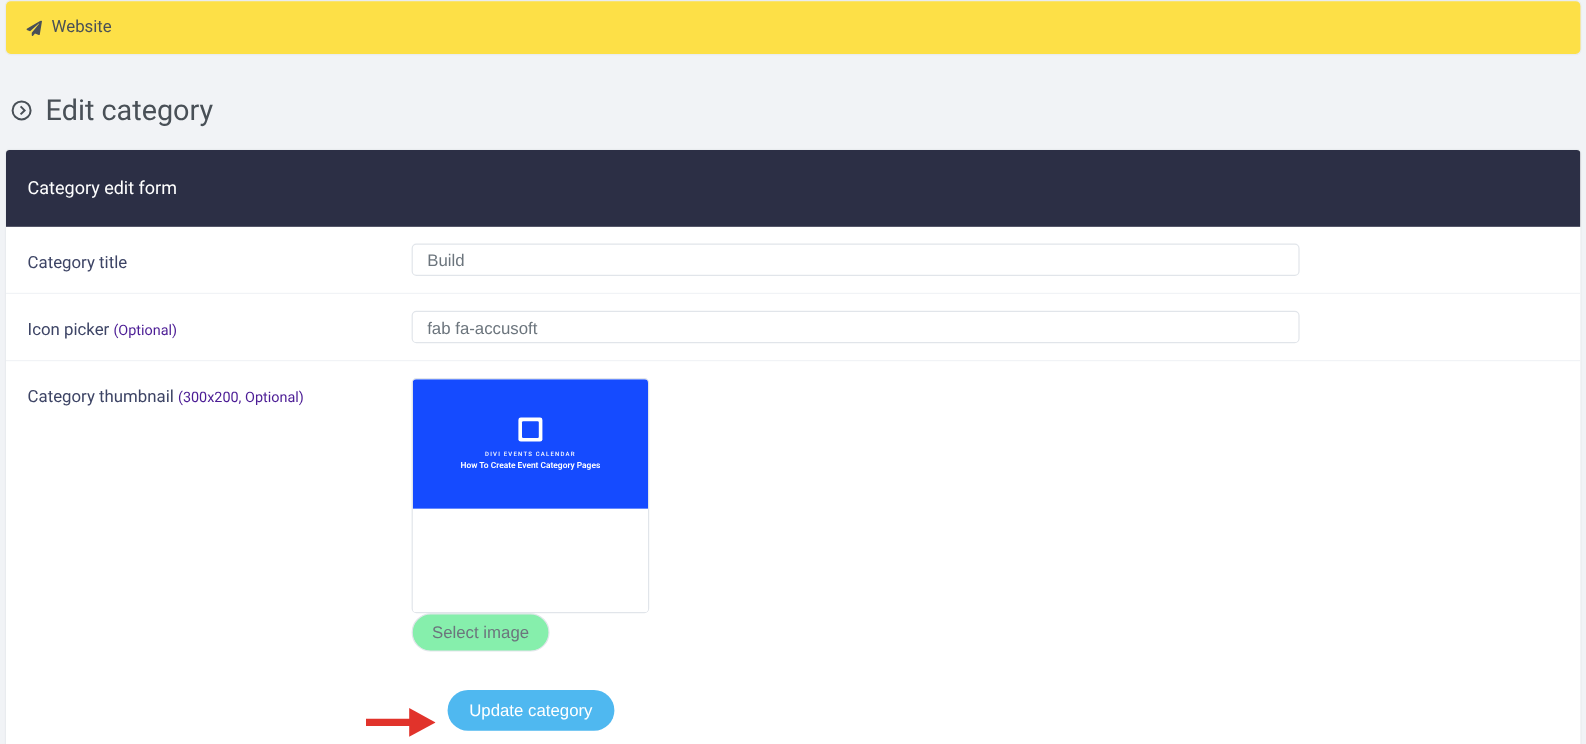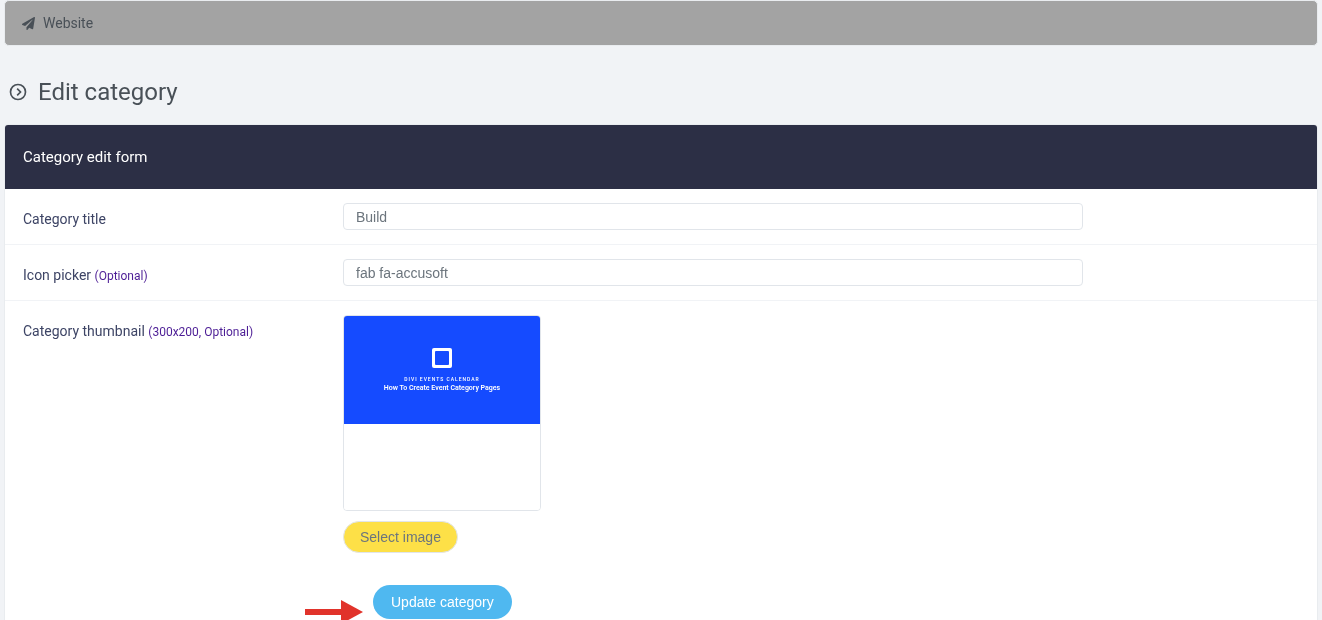--- a/index.html
+++ b/index.html
@@ -5,21 +5,21 @@
   * { box-sizing: border-box; margin: 0; padding: 0; }
   body {
     font-family: -apple-system, BlinkMacSystemFont, "Segoe UI", Roboto, "Helvetica Neue", Arial, sans-serif;
     background: #f1f3f6;
     color: #6c757d;
     font-size: 14px;
     width: 1322px;
     height: 620px;
   }
   .breadcrumb-bar {
-    background: #a3a3a3;
+    background: #fde047;
     border: 1px solid #e9ecef;
     border-radius: 5px;
     margin: 0 4px 0 4px;
     padding: 14px 16px;
     display: flex;
     align-items: center;
     gap: 8px;
     text-align: center;
   }
   .breadcrumb-icon {
@@ -96,21 +96,20 @@
     padding: 0 12px;
     font-size: 14px;
     color: #6c757d;
     background: #ffffff;
   }
   .thumb-box {
     width: 198px;
     border: 1px solid #e1e5ea;
     border-radius: 4px;
     overflow: hidden;
-    margin-bottom: 10px;
   }
   .thumb-image {
     width: 100%;
     height: 108px;
     background: #154bff;
     display: flex;
     flex-direction: column;
     align-items: center;
     justify-content: center;
     color: #ffffff;
@@ -141,21 +140,21 @@
   .thumb-caption {
     font-size: 7px;
     font-weight: 600;
   }
   .thumb-empty {
     height: 86px;
     background: #ffffff;
   }
   .btn-outline {
     border: 1px solid #e1e5ea;
-    background: #fde047;
+    background: #86efac;
     border-radius: 18px;
     padding: 7px 16px;
     font-size: 14px;
     color: #6c757d;
     cursor: pointer;
   }
   .form-actions {
     display: flex;
     align-items: center;
     padding: 18px 18px 22px 18px;

